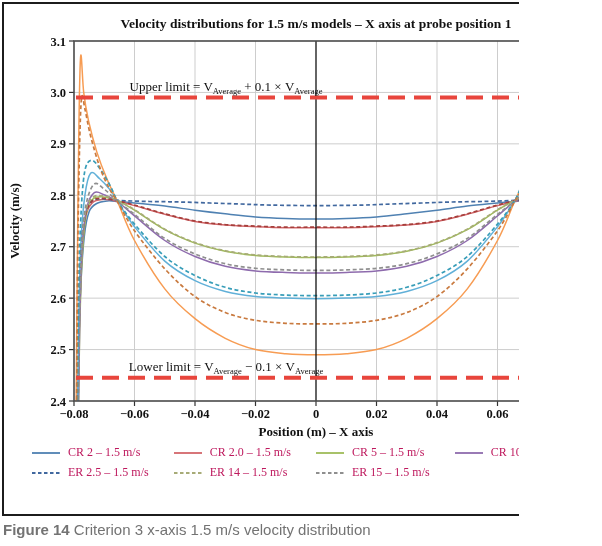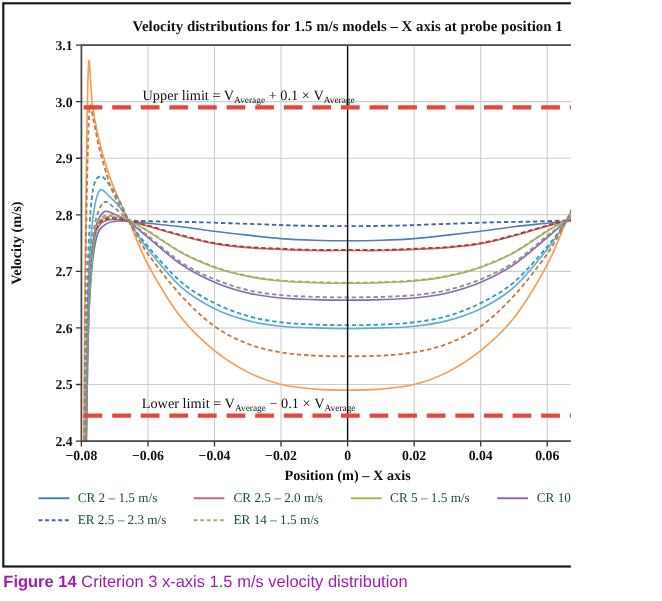--- a/index.html
+++ b/index.html
@@ -8,24 +8,24 @@
   #frame{position:absolute;left:2px;top:2px;width:592px;height:510px;
          border:2px solid #1c1c1c;background:#ffffff;}
   #plot-svg{display:block;}
   svg text{font-family:"Liberation Serif", serif;fill:#111;}
   .chart-title{font-size:13.5px;font-weight:700;}
   .axis-title{font-size:13px;font-weight:700;}
   .tick-label{font-size:12.5px;font-weight:700;}
   .limit-label{font-size:13px;}
   #legend{display:grid;grid-template-columns:repeat(4,auto);
           justify-content:center;column-gap:24px;row-gap:5px;
-          margin-top:1px;font-size:12px;color:#14532d;}
+          margin-top:1px;font-size:12px;color:#be185d;}
   .legend-item{display:flex;align-items:center;gap:7px;white-space:nowrap;}
   #caption{position:absolute;left:3px;top:521px;width:596px;
-           font-family:"Liberation Sans", sans-serif;font-size:15px;color:#a21caf;}
+           font-family:"Liberation Sans", sans-serif;font-size:15px;color:#737373;}
   #caption .cap-label{font-weight:700;}
   #caption .cap-text{font-weight:400;}
 </style>
 </head>
 <body>
 
 <div id="stage">
   <div id="frame">
     <svg id="plot-svg" width="592" height="440" viewBox="0 0 592 440">
       <defs>
@@ -123,45 +123,51 @@
         <div class="legend-item">
           <svg width="30" height="10">
             <line x1="1" y1="5" x2="29" y2="5" stroke="#4f81b2" stroke-width="1.8"></line>
           </svg>
           <span>CR 2 – 1.5 m/s</span>
         </div>
         <div class="legend-item">
           <svg width="30" height="10">
             <line x1="1" y1="5" x2="29" y2="5" stroke="#d3666a" stroke-width="1.8"></line>
           </svg>
-          <span>CR 2.5 – 2.0 m/s</span>
+          <span>CR 2.0 – 1.5 m/s</span>
         </div>
         <div class="legend-item">
           <svg width="30" height="10">
             <line x1="1" y1="5" x2="29" y2="5" stroke="#9fbb58" stroke-width="1.8"></line>
           </svg>
           <span>CR 5 – 1.5 m/s</span>
         </div>
         <div class="legend-item">
           <svg width="30" height="10">
             <line x1="1" y1="5" x2="29" y2="5" stroke="#8e6bad" stroke-width="1.8"></line>
           </svg>
           <span>CR 10 – 1.5 m/s</span>
         </div>
         <div class="legend-item">
           <svg width="30" height="10">
             <line x1="1" y1="5" x2="29" y2="5" stroke="#41689f" stroke-width="1.8" stroke-dasharray="3.5 2.5"></line>
           </svg>
-          <span>ER 2.5 – 2.3 m/s</span>
+          <span>ER 2.5 – 1.5 m/s</span>
         </div>
         <div class="legend-item">
           <svg width="30" height="10">
             <line x1="1" y1="5" x2="29" y2="5" stroke="#a7ab77" stroke-width="1.8" stroke-dasharray="3.5 2.5"></line>
           </svg>
           <span>ER 14 – 1.5 m/s</span>
+        </div>
+        <div class="legend-item">
+          <svg width="30" height="10">
+            <line x1="1" y1="5" x2="29" y2="5" stroke="#8f8f8f" stroke-width="1.8" stroke-dasharray="3.5 2.5"></line>
+          </svg>
+          <span>ER 15 – 1.5 m/s</span>
         </div>
       </div>
   </div>
   <div id="caption">
     <span class="cap-label">Figure 14</span>
     <span class="cap-text">Criterion 3 x-axis 1.5 m/s velocity distribution</span>
   </div>
 </div>
 
 </body></html>

